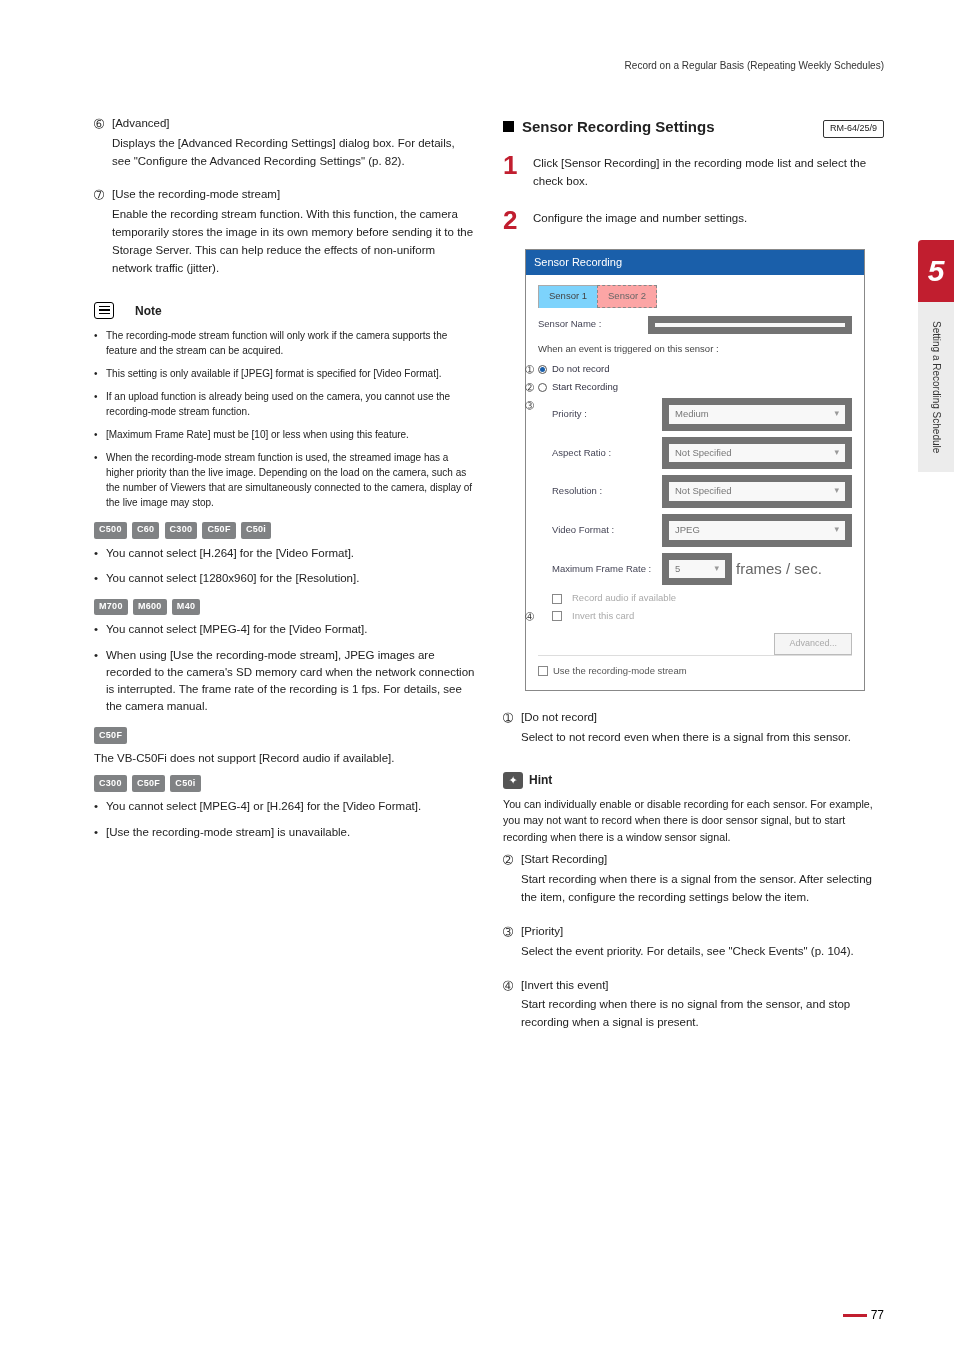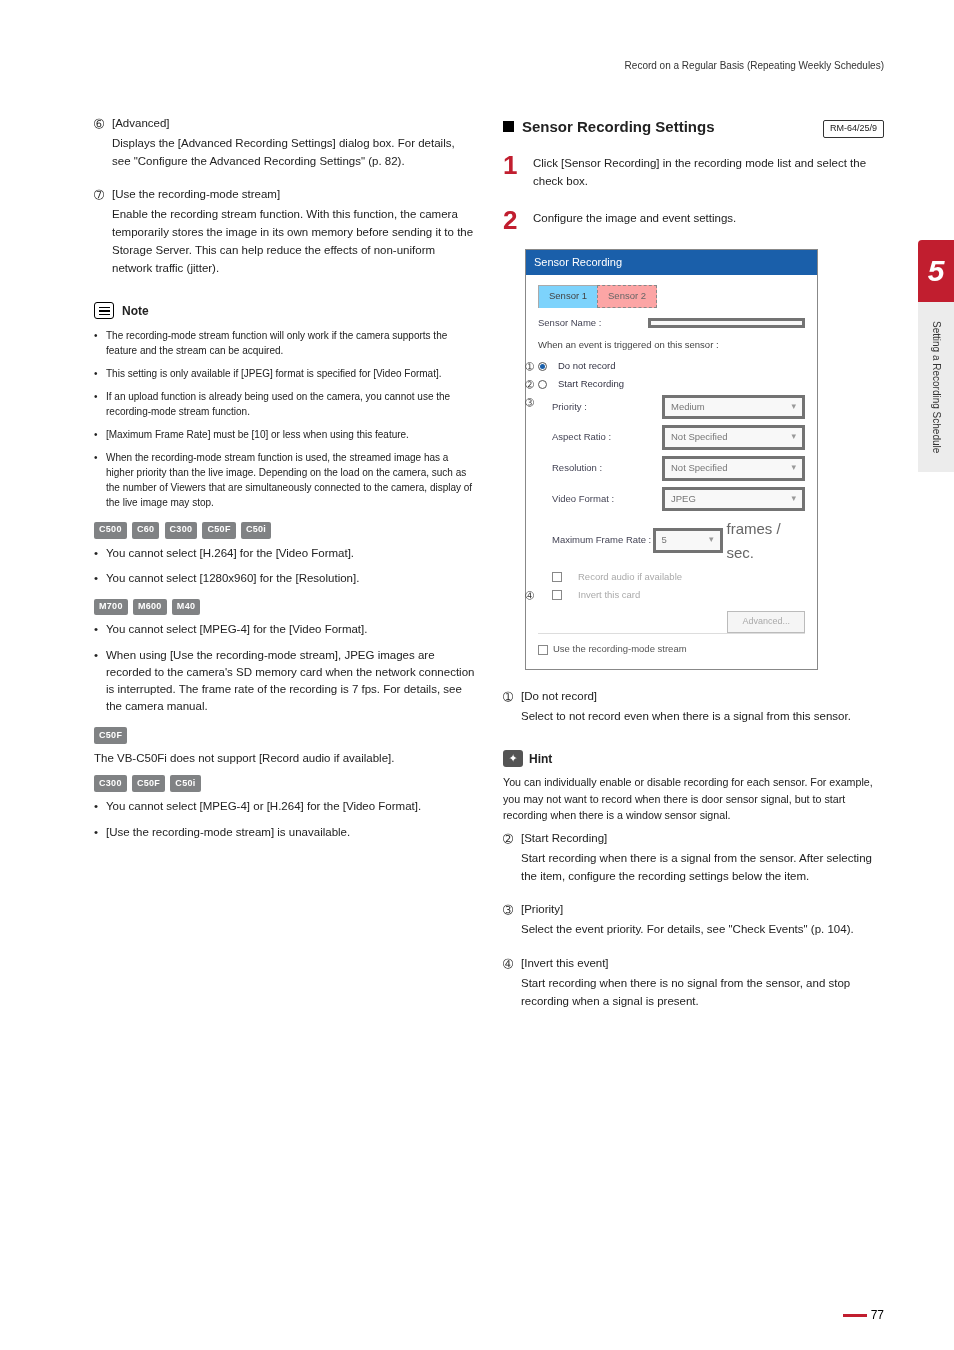--- a/index.html
+++ b/index.html
@@ -8,21 +8,21 @@
   .header-line { font-size: 10px; text-align: right; color: #333; margin-bottom: 44px; }
   .cols { display: flex; gap: 28px; }
   .col { flex: 1; font-size: 11.5px; line-height: 1.55; color: #222; }
   .col p { margin-bottom: 6px; }
   .num-item { display: flex; margin-bottom: 6px; }
   .num-item .num { width: 18px; flex-shrink: 0; font-size: 12px; }
   .num-item .body { flex: 1; }
   .num-item .body .title { margin-bottom: 2px; }
   .num-item .body .desc { margin-bottom: 10px; }
 
-  .note-head { display: flex; align-items: center; gap: 8px; margin: 14px 0 8px; }
+  .note-head { display: flex; gap: 21px; margin: 14px 0 8px; }
   .note-icon { width: 20px; height: 17px; border: 1.5px solid #000; border-radius: 3px; display: flex; flex-direction: column; justify-content: center; align-items: center; gap: 2px; }
   .note-icon span { width: 11px; height: 1.5px; background: #000; }
   .note-title { font-weight: bold; font-size: 12px; }
 
   .hint-head { display: flex; align-items: center; gap: 6px; margin: 14px 0 6px; }
   .hint-icon { width: 20px; height: 17px; background: #545454; border-radius: 3px; display:flex; align-items:center; justify-content:center; color:#fff; font-size:11px; }
   .hint-title { font-weight: bold; font-size: 12px; }
 
   ul.bullets { list-style: none; padding-left: 0; margin-bottom: 10px; }
   ul.bullets li { position: relative; padding-left: 12px; margin-bottom: 8px; font-size: 10px; line-height: 1.5; }
@@ -35,31 +35,31 @@
   .section-title-row { display:flex; align-items:flex-end; justify-content:space-between; margin-bottom:14px; }
   .section-title { font-size: 15px; font-weight: bold; display:flex; align-items:center; gap:8px; }
   .section-title .sq { width: 11px; height: 11px; background:#000; }
   .rm-tag { border:1px solid #333; font-size:9px; padding:1px 6px; border-radius:2px; }
 
   .step { display:flex; gap:10px; margin-bottom:16px; }
   .step .snum { font-size: 26px; font-weight:bold; color:#c11e2f; line-height:1; width:20px; }
   .step .stext { flex:1; padding-top:3px; }
 
   
-  .shot { border:1px solid #888; width: 293px; margin: 6px 0 18px 22px; font-size:10px; color:#444; background:#f4f4f4; }
+  .shot { border:1px solid #888; width: 340px; margin: 6px 0 18px 22px; font-size:10px; color:#444; background:#f4f4f4; }
   .shot-title { background:#1a5faa; color:#fff; padding:4px 8px; font-size:11px; }
   .shot-body { padding:10px 12px 12px; background:#fff; }
   .tabs { display:flex; margin-bottom:8px; }
   .tabs .tab { border:1px solid #aaa; border-bottom:none; padding:3px 10px; background:#7dd3fc; font-size:9.5px; margin-right:-1px; }
   .tabs .tab.inactive { background:#fca5a5; color:#666; border:1px dashed #888; }
   .field-row { display:flex; align-items:center; margin-bottom:6px; }
   .field-row .lab { width:110px; color:#445; font-size:9.5px; }
-  .field-row .val { flex:1; border:3px solid #737373; background:#f8f8f8; padding:2px 6px; font-size:9.5px; color:#777; position:relative; }
+  .field-row .val { flex:1; border:7px solid #737373; background:#f8f8f8; padding:2px 6px; font-size:9.5px; color:#777; position:relative; }
   .field-row .val.caret::after { content:"▾"; position:absolute; right:6px; top:2px; color:#999; font-size:9px; }
-  .radio-row { display:flex; align-items:center; gap:11px; margin:3px 0 3px 0; font-size:9.5px; color:#334; }
+  .radio-row { display:flex; align-items:center; gap:5px; margin:3px 0 3px 0; font-size:9.5px; color:#334; }
   .radio-dot { width:9px; height:9px; border:1px solid #555; border-radius:50%; display:inline-flex; align-items:center; justify-content:center; }
   .radio-dot.on::after { content:""; width:5px; height:5px; background:#1a5faa; border-radius:50%; }
   .chk { width:10px; height:10px; border:1px solid #888; display:inline-block; margin-right:5px; vertical-align:middle; }
   .shot .btn { border:1px solid #bbb; background:#f5f5f5; color:#aaa; font-size:9px; padding:3px 14px; float:right; margin-top:6px; }
   .shot .footer { clear:both; border-top:1px solid #ddd; margin-top:30px; padding-top:8px; font-size:9.5px; color:#555; }
   .shot .indent { margin-left:14px; }
   .shot .callout { position:absolute; left:-22px; width:18px; text-align:right; font-size:10px; color:#333; }
   .shot .rel { position:relative; }
   .unit { font-size:15px; color:#666; margin-left:4px; }
 
@@ -134,21 +134,21 @@
       <li>You cannot select [1280x960] for the [Resolution].</li>
     </ul>
 
     <div class="tag-row">
       <span class="tag">M700</span>
       <span class="tag">M600</span>
       <span class="tag">M40</span>
     </div>
     <ul class="bullets big11">
       <li>You cannot select [MPEG-4] for the [Video Format].</li>
-      <li>When using [Use the recording-mode stream], JPEG images are recorded to the camera's SD memory card when the network connection is interrupted. The frame rate of the recording is 7 fps. For details, see the camera manual.</li>
+      <li>When using [Use the recording-mode stream], JPEG images are recorded to the camera's SD memory card when the network connection is interrupted. The frame rate of the recording is 1 fps. For details, see the camera manual.</li>
     </ul>
 
     <div class="tag-row">
       <span class="tag">C50F</span>
     </div>
     <p class="para plain">The VB-C50Fi does not support [Record audio if available].</p>
 
     <div class="tag-row">
       <span class="tag">C300</span>
       <span class="tag">C50F</span>
@@ -168,21 +168,21 @@
       </div>
       <span class="rm-tag">RM-64/25/9</span>
     </div>
 
     <div class="step">
       <div class="snum">1</div>
       <div class="stext">Click [Sensor Recording] in the recording mode list and select the check box.</div>
     </div>
     <div class="step">
       <div class="snum">2</div>
-      <div class="stext">Configure the image and event settings.</div>
+      <div class="stext">Configure the image and number settings.</div>
     </div>
 
     <div class="shot">
       <div class="shot-title">Sensor Recording</div>
       <div class="shot-body">
         <div class="tabs">
           <div class="tab">Sensor 1</div>
           <div class="tab inactive">Sensor 2</div>
         </div>
         <div class="field-row">

